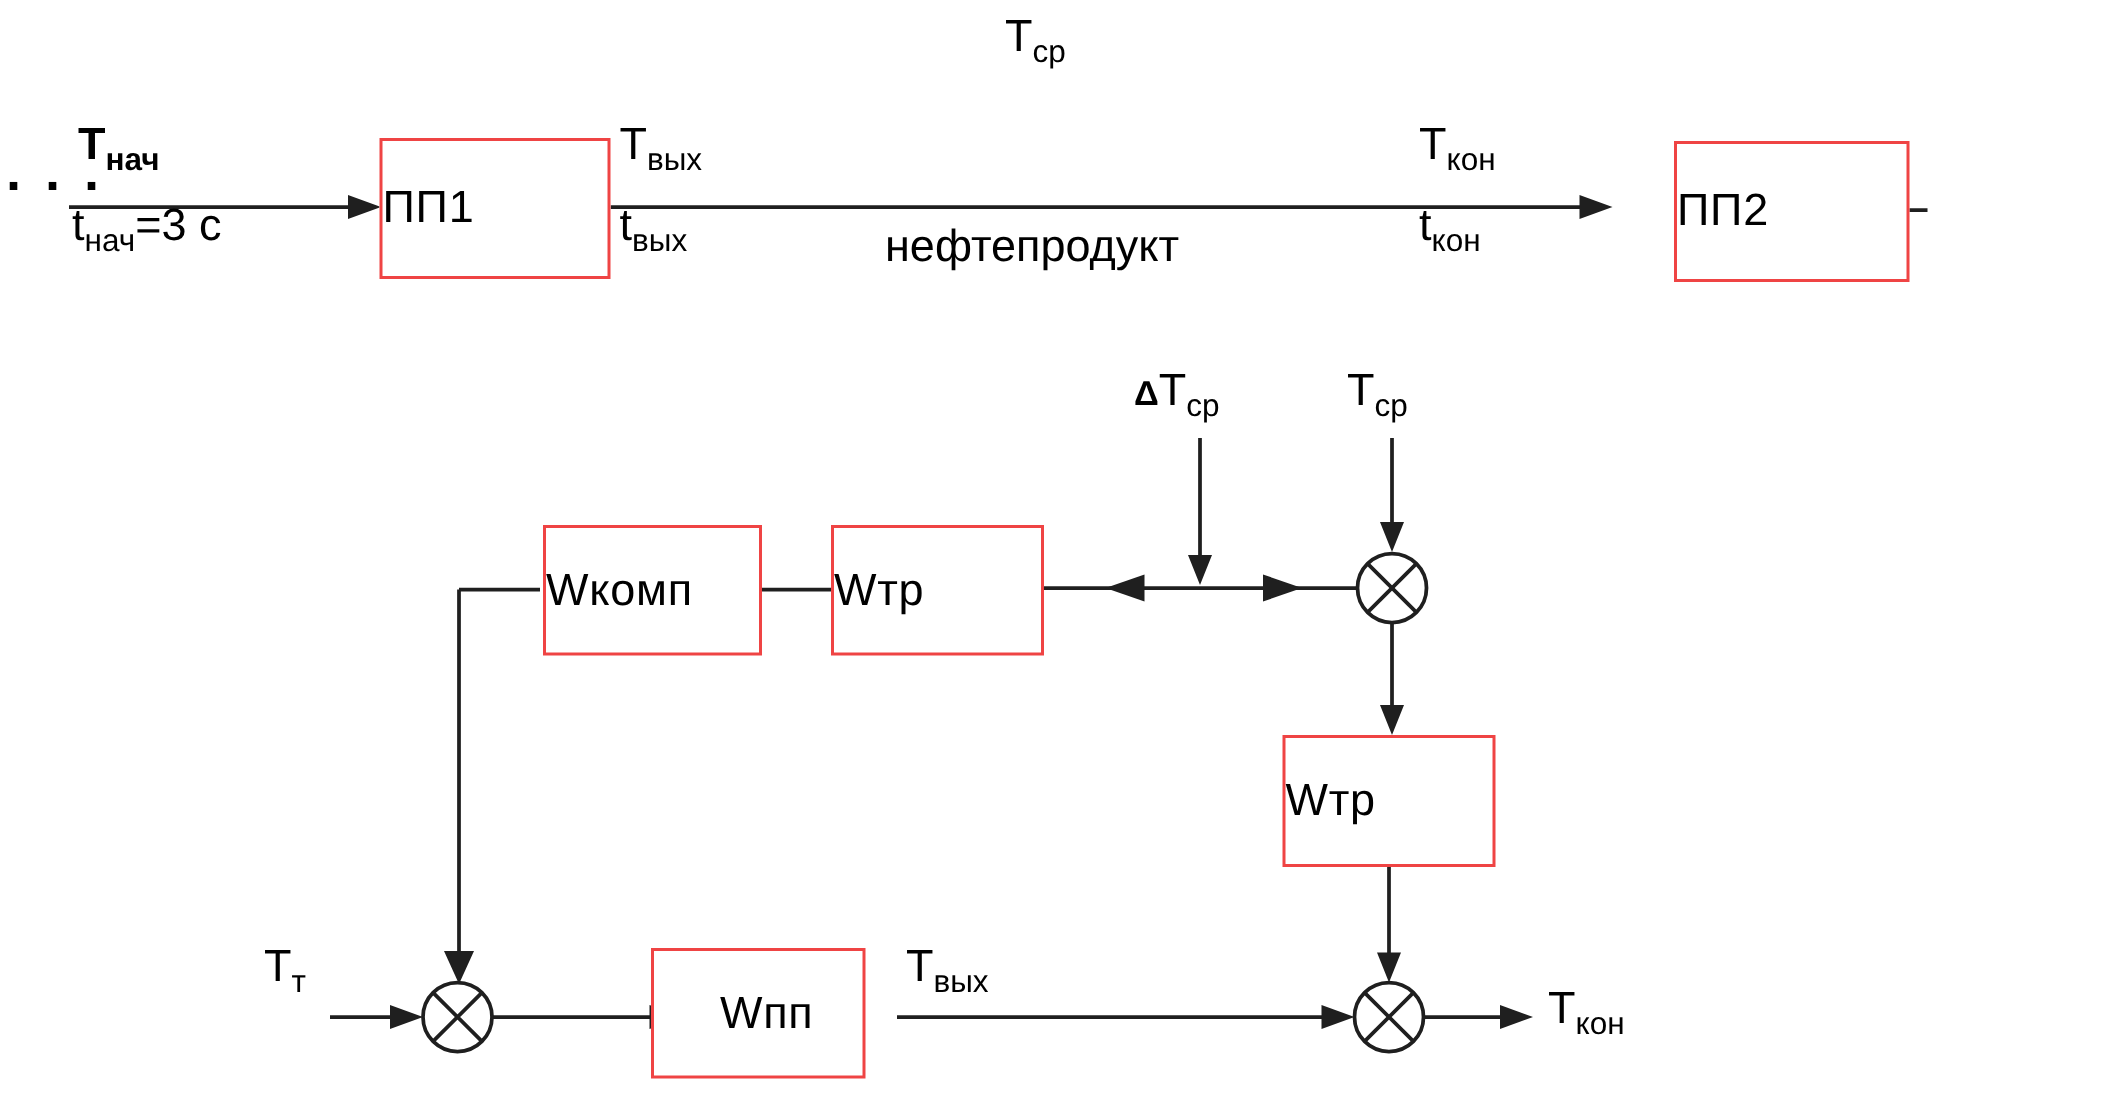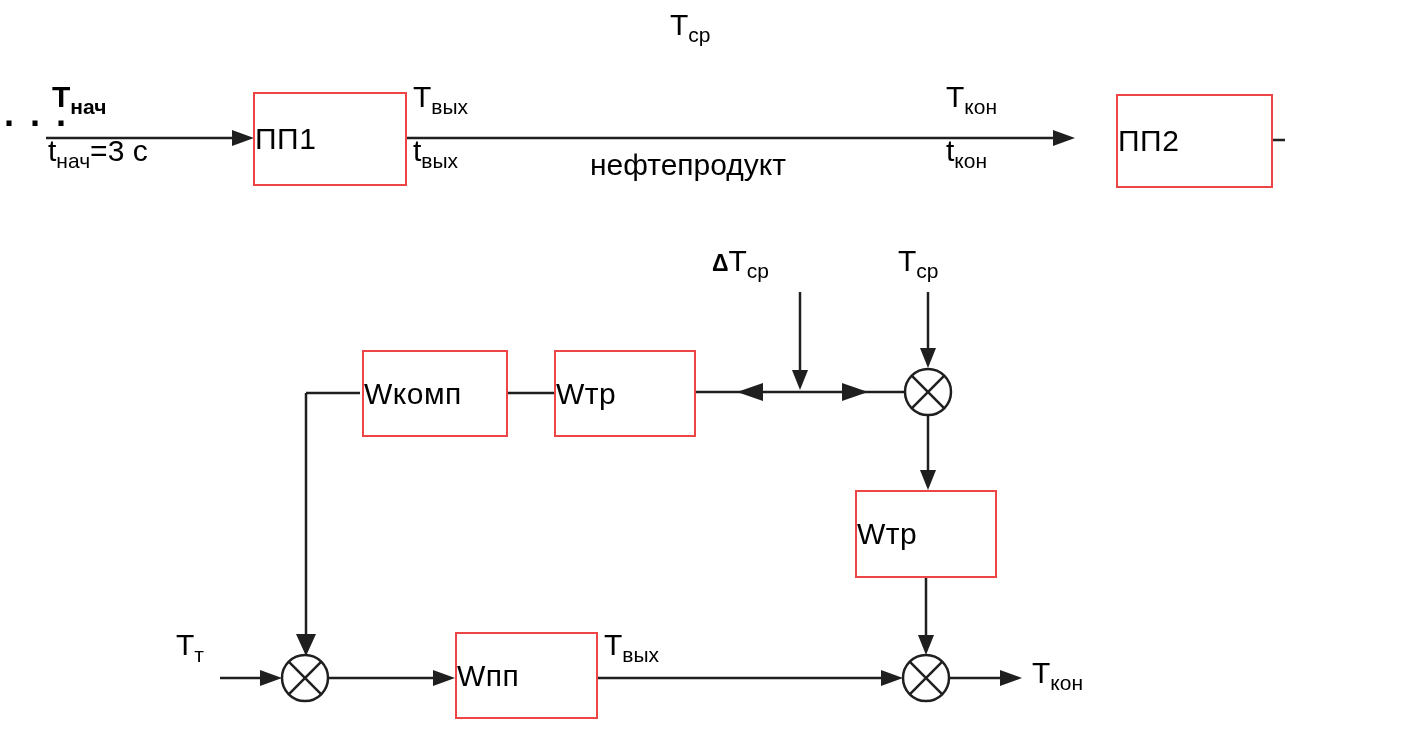--- a/index.html
+++ b/index.html
@@ -123,37 +123,37 @@
   <div class="lbl" style="left:946px;top:134px;">
     <span>t</span><span class="sub">кон</span>
   </div>
 
   <div class="box" style="left:1116px;top:94px;width:157px;height:94px;">
     <span>ПП2</span>
   </div>
 
   <div class="dots" style="left:1386px;top:106px;">· · ·</div>
 
-  <div class="lbl" style="left:712px;top:244px;text-align:center;">
+  <div class="lbl" style="left:756px;top:244px;text-align:center;">
     <span class="delta">Δ</span><span>T</span><span class="sub">ср</span>
   </div>
   <div class="lbl" style="left:898px;top:244px;">
     <span>T</span><span class="sub">ср</span>
   </div>
 
   <div class="box" style="left:362px;top:350px;width:146px;height:87px;">
     <span>Wкомп</span>
   </div>
   <div class="box" style="left:554px;top:350px;width:142px;height:87px;">
     <span>Wтр</span>
   </div>
   <div class="box" style="left:855px;top:490px;width:142px;height:88px;">
     <span>Wтр</span>
   </div>
-  <div class="box" style="left:455px;top:632px;width:143px;height:87px;">
+  <div class="box" style="left:434px;top:632px;width:143px;height:87px;padding-left:44px;">
     <span>Wпп</span>
   </div>
 
   <div class="lbl" style="left:176px;top:628px;">
     <span>T</span><span class="sub">т</span>
   </div>
   <div class="lbl" style="left:604px;top:628px;">
     <span>T</span><span class="sub">вых</span>
   </div>
   <div class="lbl" style="left:1032px;top:656px;">

